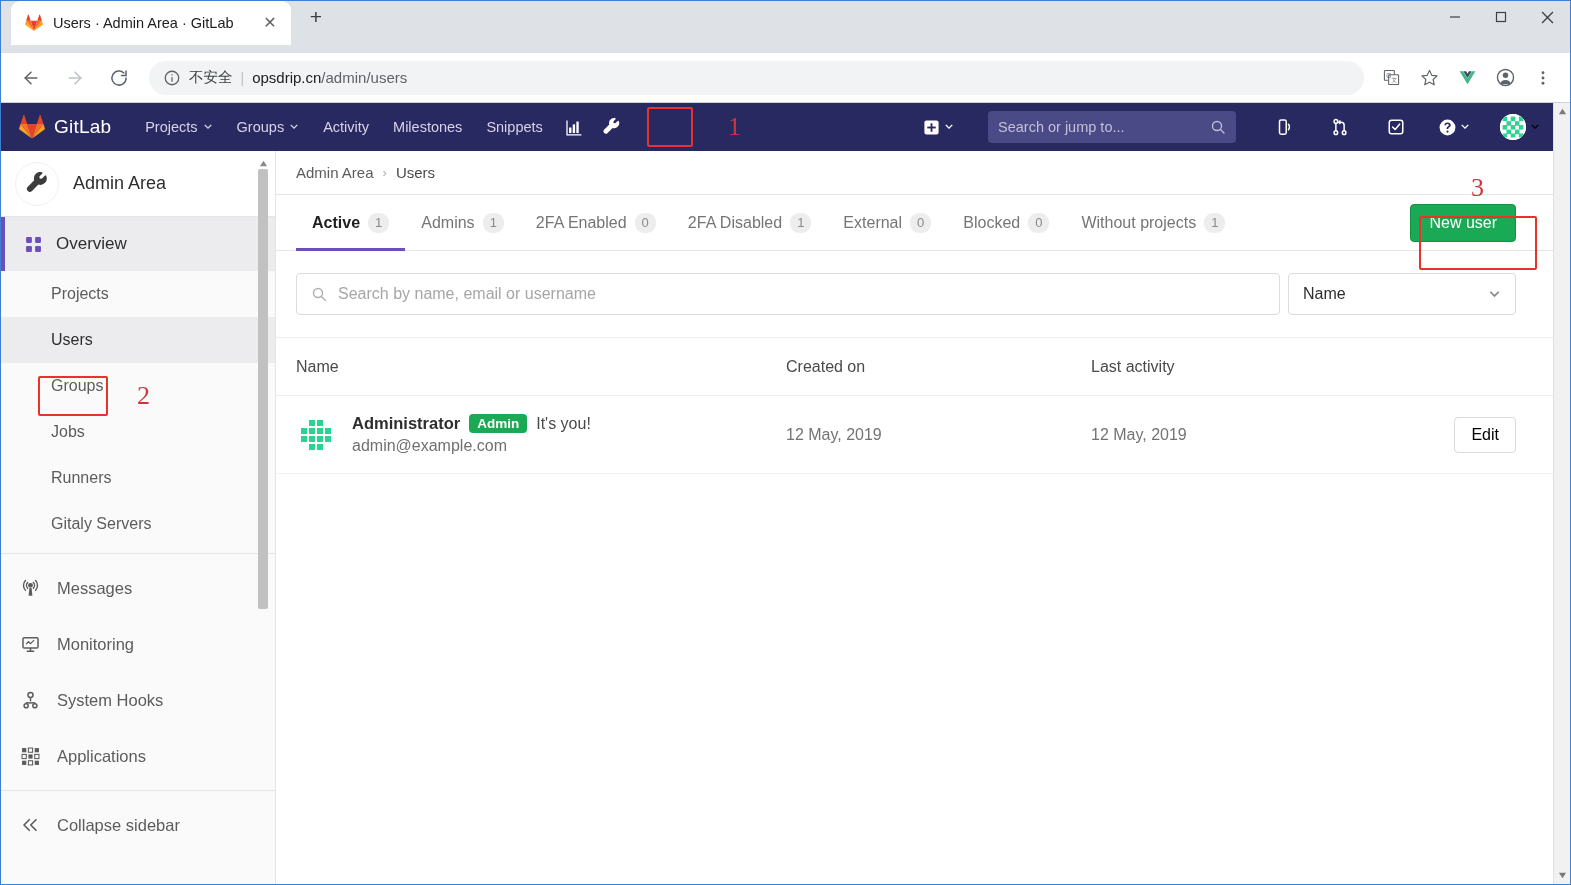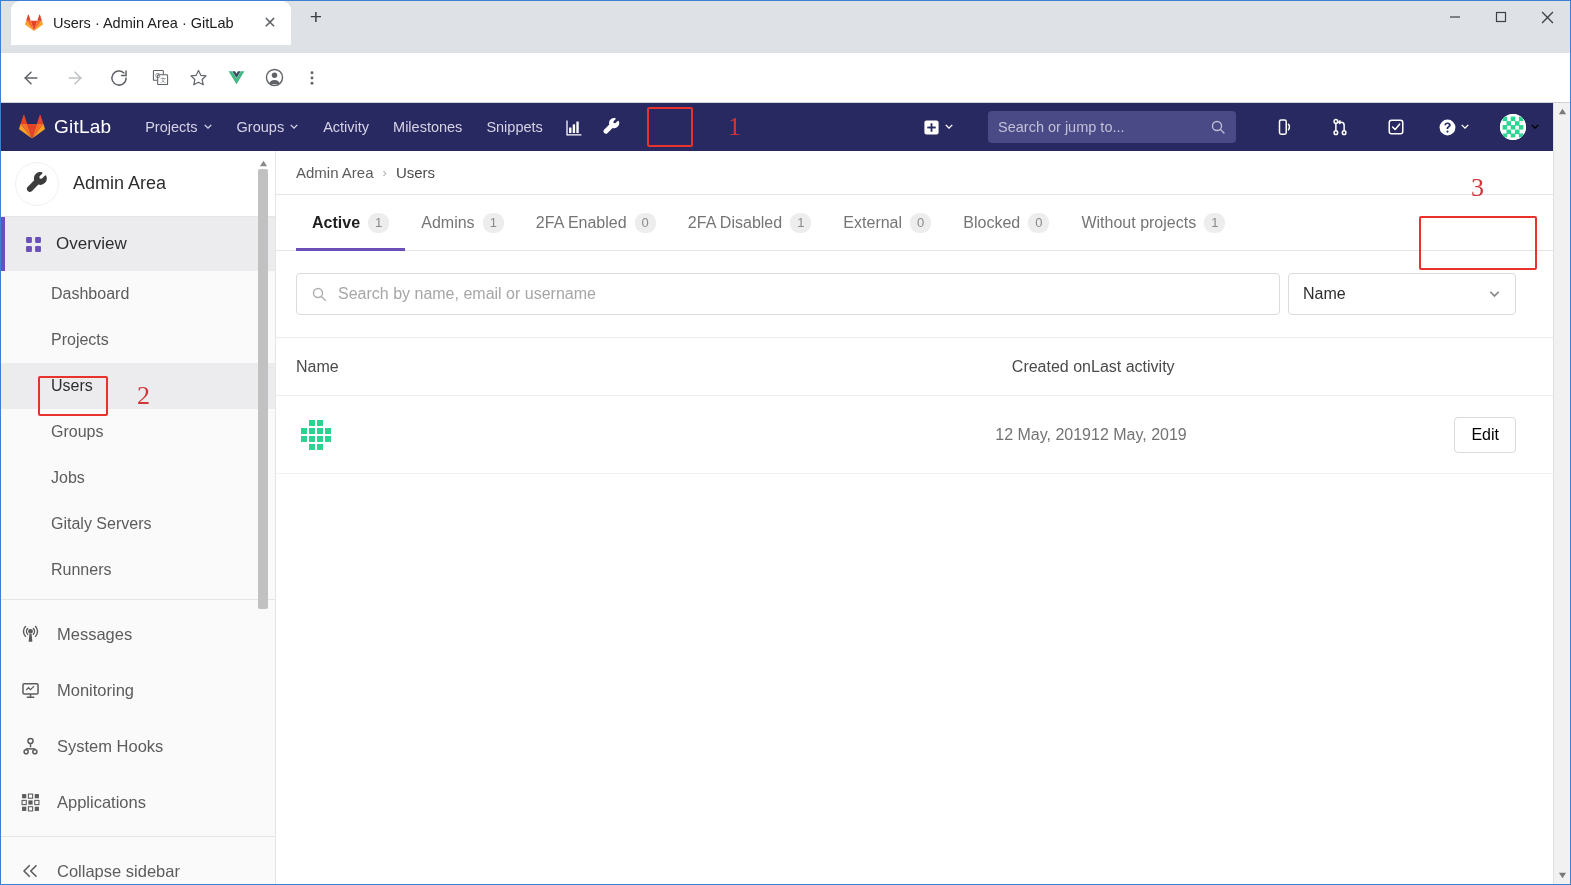--- a/index.html
+++ b/index.html
@@ -259,21 +259,21 @@
     padding: 0 14px; font-size: 16px; color: #2e2e2e;
   }
   .sort-select .chev { color: #8a8a8a; }
 
   .table-head {
     display: flex; align-items: center; height: 58px;
     padding: 0 38px 0 20px; font-size: 16px; color: #4a4a4a;
     border-bottom: 1px solid #ededed;
   }
   .col-name { width: 490px; }
-  .col-created { width: 305px; text-align: right; }
+  .col-created { width: 305px; }
   .col-activity { flex: 1; }
   .user-row {
     display: flex; align-items: center; min-height: 78px;
     padding: 0 38px 0 20px; border-bottom: 1px solid #f2f2f2;
   }
   .u-main { width: 490px; display: flex; align-items: center; gap: 16px; }
   .u-avatar {
     width: 40px; height: 40px; border-radius: 50%; background: #fff;
     overflow: hidden; flex: 0 0 40px;
   }
@@ -359,20 +359,30 @@
           <polyline points="12,5 19,12 12,19"></polyline>
         </svg>
     </div>
     <div class="nav-btn">
       <svg width="20" height="20" viewBox="0 0 24 24" fill="none" stroke="currentColor" stroke-width="1.8" stroke-linecap="round">
           <path d="M20.5 12a8.5 8.5 0 1 1-2.6-6.1"></path>
           <polyline points="20.5,3.5 20.5,9 15,9"></polyline>
         </svg>
     </div>
 
+    <div class="omnibox">
+      <svg class="omni-info" viewBox="0 0 24 24" fill="none" stroke="currentColor" stroke-width="1.7">
+        <circle cx="12" cy="12" r="9"></circle>
+          <line x1="12" y1="11" x2="12" y2="17"></line>
+          <circle cx="12" cy="7.6" r="0.9" fill="currentColor" stroke="none"></circle>
+      </svg>
+      <span class="omni-warn">不安全</span>
+      <span class="omni-sep">|</span>
+      <span class="omni-url"><span>opsdrip.cn</span><span class="path">/admin/users</span></span>
+    </div>
 
     <div class="tb-icon">
       <svg width="17" height="17" viewBox="0 0 24 24" fill="none" stroke="currentColor" stroke-width="1.5">
         <rect x="2" y="2" width="14" height="14" rx="1"></rect>
           <rect x="8" y="8" width="14" height="14" rx="1" fill="#fff"></rect>
         <text x="4.5" y="12.5" font-size="9" fill="currentColor" stroke="none" font-family="Liberation Sans, sans-serif">G</text>
         <text x="12" y="19" font-size="8" fill="currentColor" stroke="none" font-family="Liberation Sans, sans-serif">文</text>
       </svg>
     </div>
     <div class="tb-icon">
@@ -545,27 +555,26 @@
           <svg width="17" height="17" viewBox="0 0 16 16" fill="currentColor">
               <rect x="1" y="1" width="5.5" height="5.5" rx="1"></rect>
               <rect x="9.5" y="1" width="5.5" height="5.5" rx="1"></rect>
               <rect x="1" y="9.5" width="5.5" height="5.5" rx="1"></rect>
               <rect x="9.5" y="9.5" width="5.5" height="5.5" rx="1"></rect>
             </svg>
         </span>
         <span>Overview</span>
       </div>
 
-      <div class="sb-sub">Dashboard</div>
       <div class="sb-sub">Projects</div>
       <div class="sb-sub active">Users</div>
       <div class="sb-sub">Groups</div>
       <div class="sb-sub">Jobs</div>
+      <div class="sb-sub">Runners</div>
       <div class="sb-sub">Gitaly Servers</div>
-      <div class="sb-sub">Runners</div>
 
       <div class="sb-divider"></div>
 
       <div class="sb-item">
         <span class="ico">
           <svg width="19" height="19" viewBox="0 0 24 24" fill="none" stroke="currentColor" stroke-width="1.8" stroke-linecap="round">
               <circle cx="12" cy="8" r="2.2" fill="currentColor"></circle>
               <path d="M8.4 4.4a5.2 5.2 0 0 0 0 7.2M15.6 4.4a5.2 5.2 0 0 1 0 7.2M5.6 1.8a9 9 0 0 0 0 12.4M18.4 1.8a9 9 0 0 1 0 12.4"></path>
               <path d="M10.6 11.5 9.6 21h4.8l-1-9.5" fill="currentColor" stroke="none"></path>
             </svg>
@@ -667,20 +676,23 @@
         </div>
         <div class="gtab">
           <span>Blocked</span>
           <span class="badge-count">0</span>
         </div>
         <div class="gtab">
           <span>Without projects</span>
           <span class="badge-count">1</span>
         </div>
 
+        <div class="newuser-wrap">
+          <button class="btn-newuser">New user</button>
+        </div>
       </div>
 
       <div class="filter-row">
         <div class="search-field">
           <svg width="16" height="16" viewBox="0 0 24 24" fill="none" stroke="currentColor" stroke-width="2.2">
               <circle cx="10.5" cy="10.5" r="6.8"></circle>
               <line x1="15.6" y1="15.6" x2="21.5" y2="21.5" stroke-linecap="round"></line>
             </svg>
           <input type="text" placeholder="Search by name, email or username" style="">
         </div>
@@ -712,20 +724,28 @@
                   <rect x="29" y="13" width="6" height="6"></rect>
                 <rect x="5" y="21" width="6" height="6"></rect>
                   <rect x="13" y="21" width="6" height="6"></rect>
                   <rect x="21" y="21" width="6" height="6"></rect>
                   <rect x="29" y="21" width="6" height="6"></rect>
                 <rect x="13" y="29" width="6" height="6"></rect>
                   <rect x="21" y="29" width="6" height="6"></rect>
               </g>
             </svg>
           </span>
+          <span>
+            <span class="u-line1">
+              <span class="u-name">Administrator</span>
+              <span class="badge-admin">Admin</span>
+              <span class="u-you">It's you!</span>
+            </span>
+            <span class="u-email" style="display:block;">admin@example.com</span>
+          </span>
         </div>
         <div class="col-created u-date">12 May, 2019</div>
         <div class="u-date" style="width:300px">12 May, 2019</div>
         <div class="u-edit-wrap">
           <button class="btn-edit">Edit</button>
         </div>
       </div>
     </div>
   </div>
 

